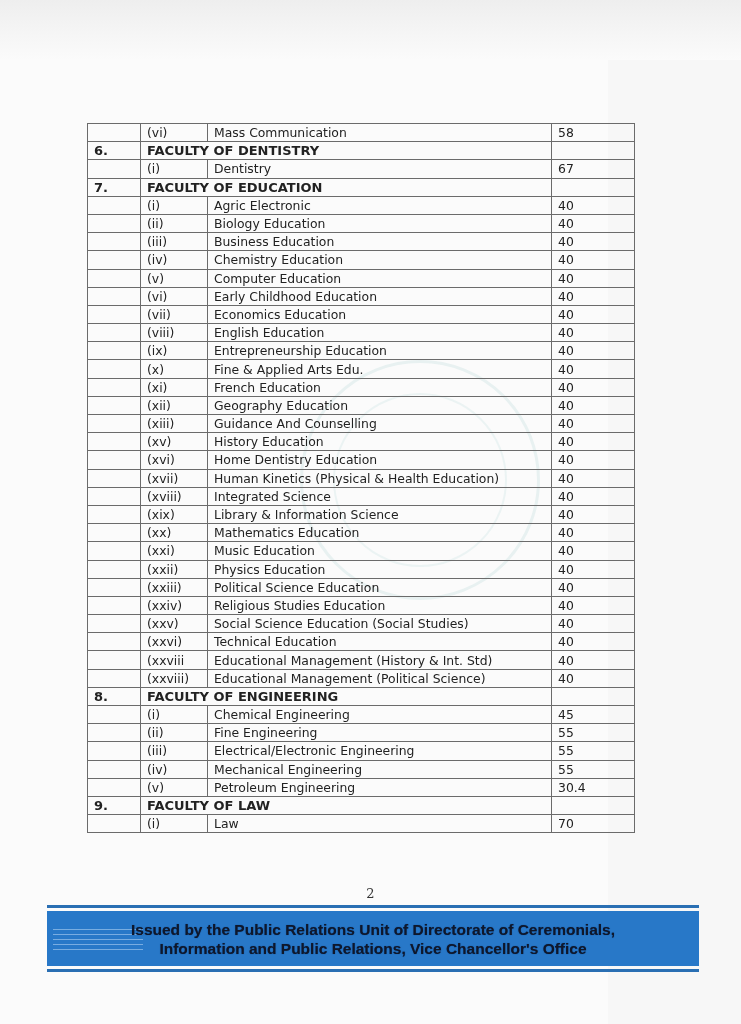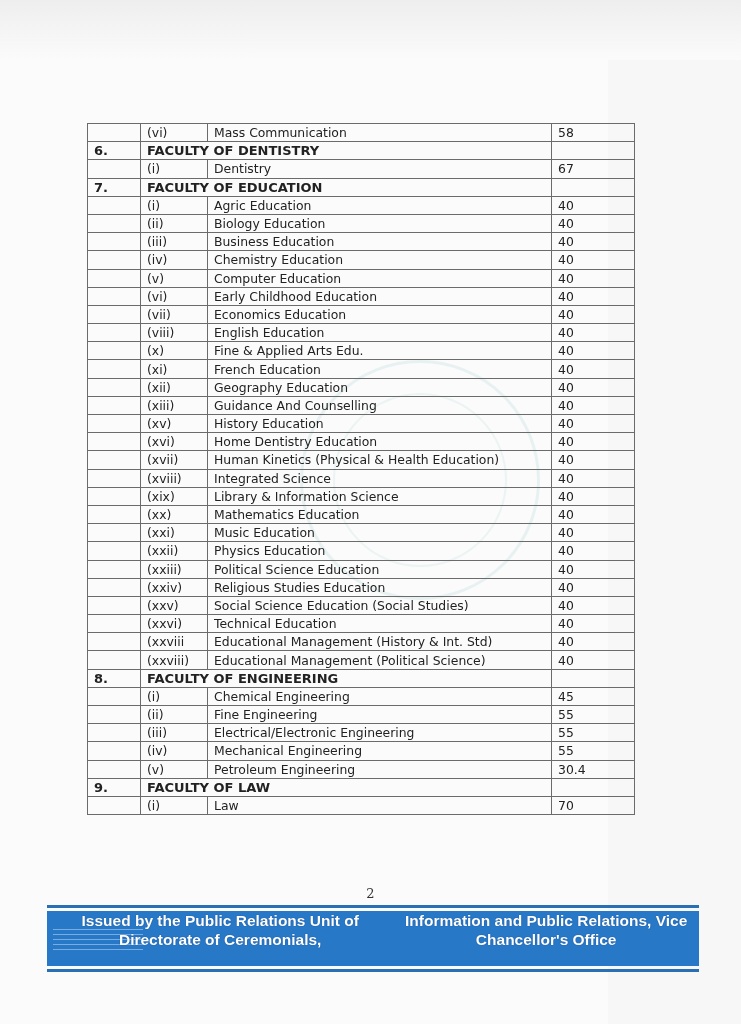--- a/index.html
+++ b/index.html
@@ -32,23 +32,23 @@
   tr.faculty td.fac-title { }
   .page-number {
     position: absolute; left: 0; width: 741px; top: 886px; text-align: center;
     font-family: "DejaVu Serif", serif; font-size: 13px; color: #333;
   }
   .banner-wrap { position: absolute; left: 47px; top: 905px; width: 652px; height: 68px; }
   .banner-line-top { position: absolute; left: 0; top: 0; width: 652px; height: 3px; background: #2a6fb3; }
   .banner-line-bottom { position: absolute; left: 0; top: 64px; width: 652px; height: 3px; background: #2a6fb3; }
   .banner {
     position: absolute; left: 0; top: 6px; width: 652px; height: 55px;
-    background: #2878c8; color: #ffffff; text-align: center;
+    background: #2878c8; color: #0f172a; text-align: center;
     font-family: "Liberation Sans", sans-serif; font-weight: bold; font-size: 15.5px; line-height: 19px;
-    display: flex; flex-direction: row; justify-content: center;
+    display: flex; flex-direction: column; justify-content: center;
   }
   .banner-lines {
     position: absolute; left: 6px; top: 14px; width: 90px; height: 28px;
     background: repeating-linear-gradient(#2878c8 0 4px, rgba(200,225,250,0.5) 4px 5px);
   }
   .banner span { position: relative; display: block; text-shadow: 0 0 1px #0b3c7a; }
 </style>
 </head>
 <body>
 
@@ -82,21 +82,21 @@
           <td>67</td>
         </tr>
         <tr class="faculty">
           <td>7.</td>
           <td colspan="2" class="fac-title">FACULTY OF EDUCATION</td>
           <td></td>
         </tr>
         <tr>
           <td></td>
           <td>(i)</td>
-          <td>Agric Education</td>
+          <td>Agric Electronic</td>
           <td>40</td>
         </tr>
         <tr>
           <td></td>
           <td>(ii)</td>
           <td>Biology Education</td>
           <td>40</td>
         </tr>
         <tr>
           <td></td>
@@ -125,20 +125,26 @@
         <tr>
           <td></td>
           <td>(vii)</td>
           <td>Economics Education</td>
           <td>40</td>
         </tr>
         <tr>
           <td></td>
           <td>(viii)</td>
           <td>English Education</td>
+          <td>40</td>
+        </tr>
+        <tr>
+          <td></td>
+          <td>(ix)</td>
+          <td>Entrepreneurship Education</td>
           <td>40</td>
         </tr>
         <tr>
           <td></td>
           <td>(x)</td>
           <td>Fine &amp; Applied Arts Edu.</td>
           <td>40</td>
         </tr>
         <tr>
           <td></td>

